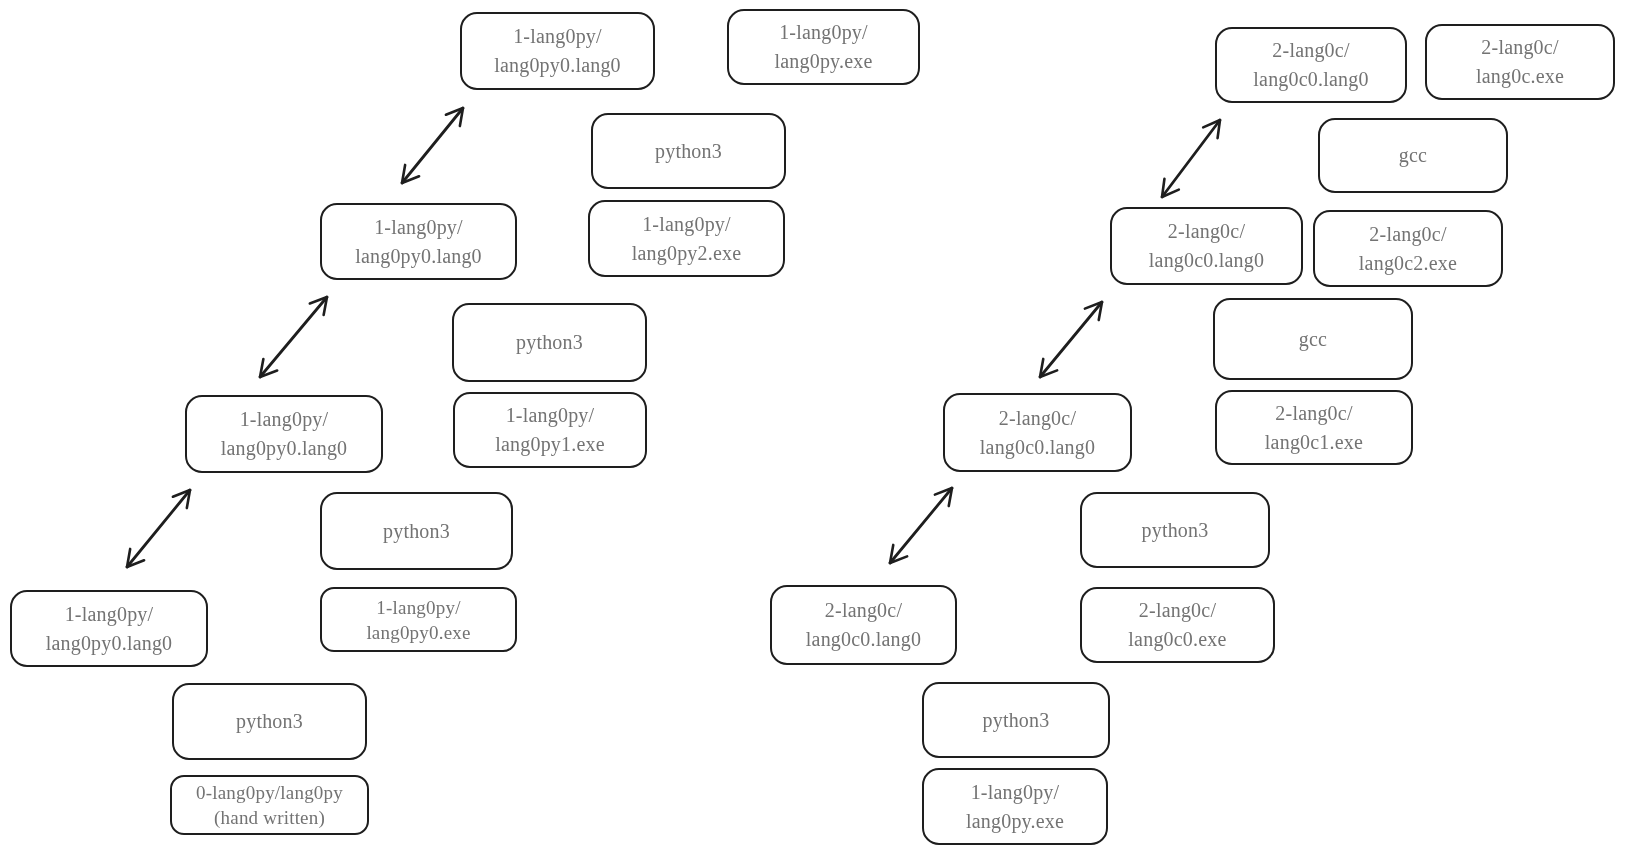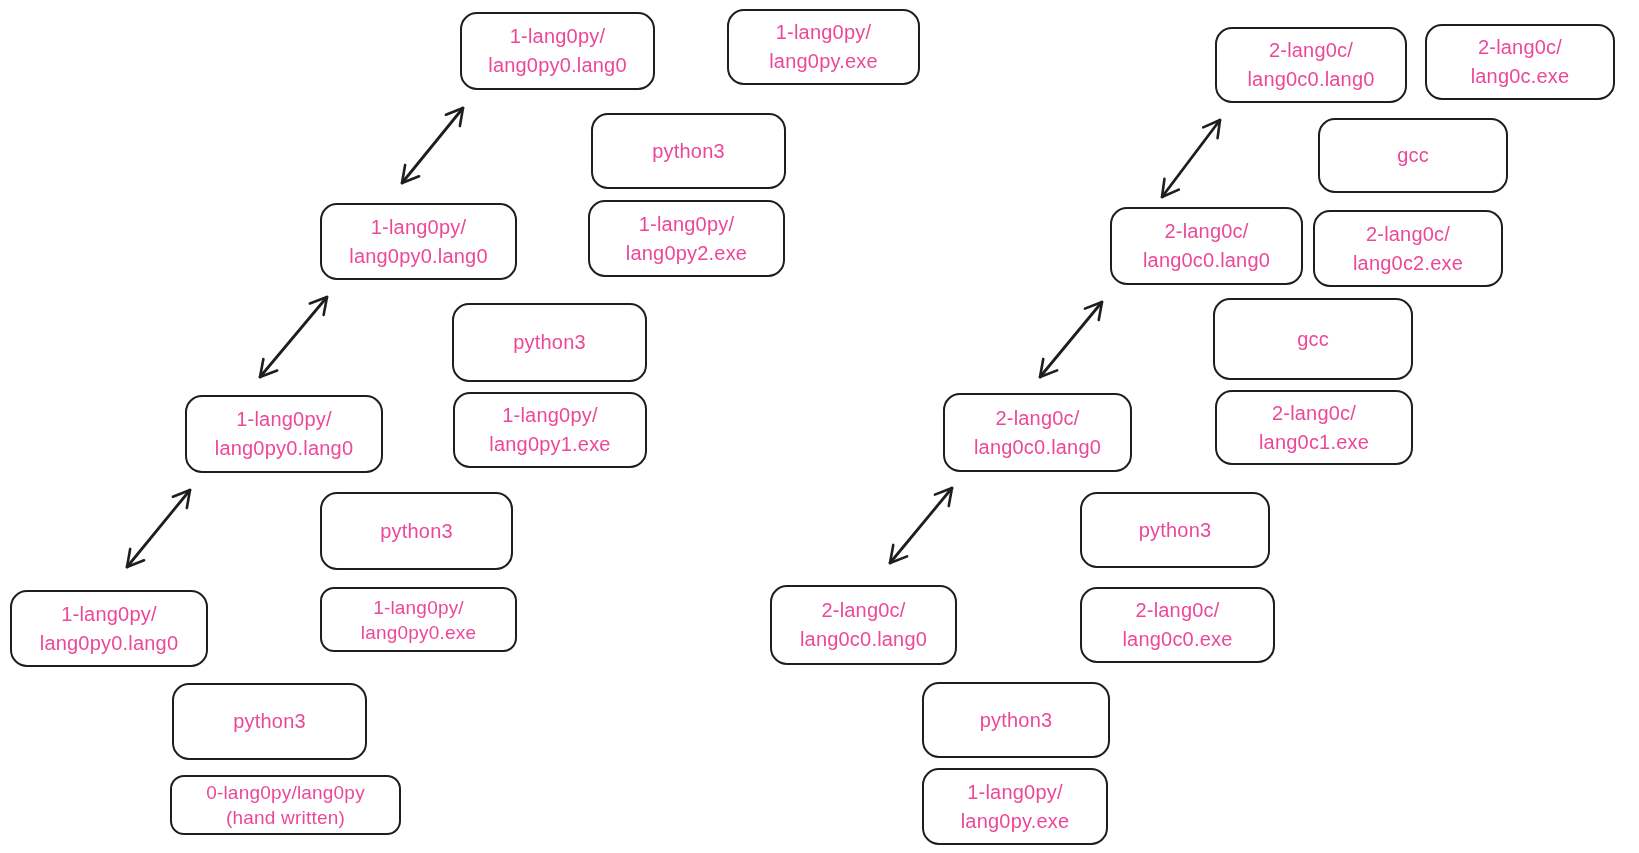--- a/index.html
+++ b/index.html
@@ -5,22 +5,22 @@
   html, body {
     margin: 0;
     padding: 0;
     background: #ffffff;
   }
   #canvas {
     position: relative;
     width: 1639px;
     height: 853px;
     background: #ffffff;
-    font-family: Liberation Sans, sans-serif;
-    color: #ec4899;
+    font-family: Liberation Serif, serif;
+    color: #737373;
     overflow: hidden;
   }
   .node {
     position: absolute;
     box-sizing: border-box;
     background: #ffffff;
     border: 2.6px solid #1e1e1e;
     border-radius: 17px;
     display: flex;
     flex-direction: column;
@@ -86,21 +86,21 @@
     <span>1-lang0py/</span>
     <span>lang0py0.exe</span>
   </div>
   <div class="node" style="left:10px; top:590px; width:198px; height:77px;">
     <span>1-lang0py/</span>
     <span>lang0py0.lang0</span>
   </div>
   <div class="node" style="left:172px; top:683px; width:195px; height:77px;">
     <span>python3</span>
   </div>
-  <div class="node compact" style="left:170px; top:775px; width:231px; height:60px;">
+  <div class="node compact" style="left:170px; top:775px; width:199px; height:60px;">
     <span>0-lang0py/lang0py</span>
     <span>(hand written)</span>
   </div>
 
   <div class="node" style="left:1215px; top:27px; width:192px; height:76px;">
     <span>2-lang0c/</span>
     <span>lang0c0.lang0</span>
   </div>
   <div class="node" style="left:1425px; top:24px; width:190px; height:76px;">
     <span>2-lang0c/</span>

